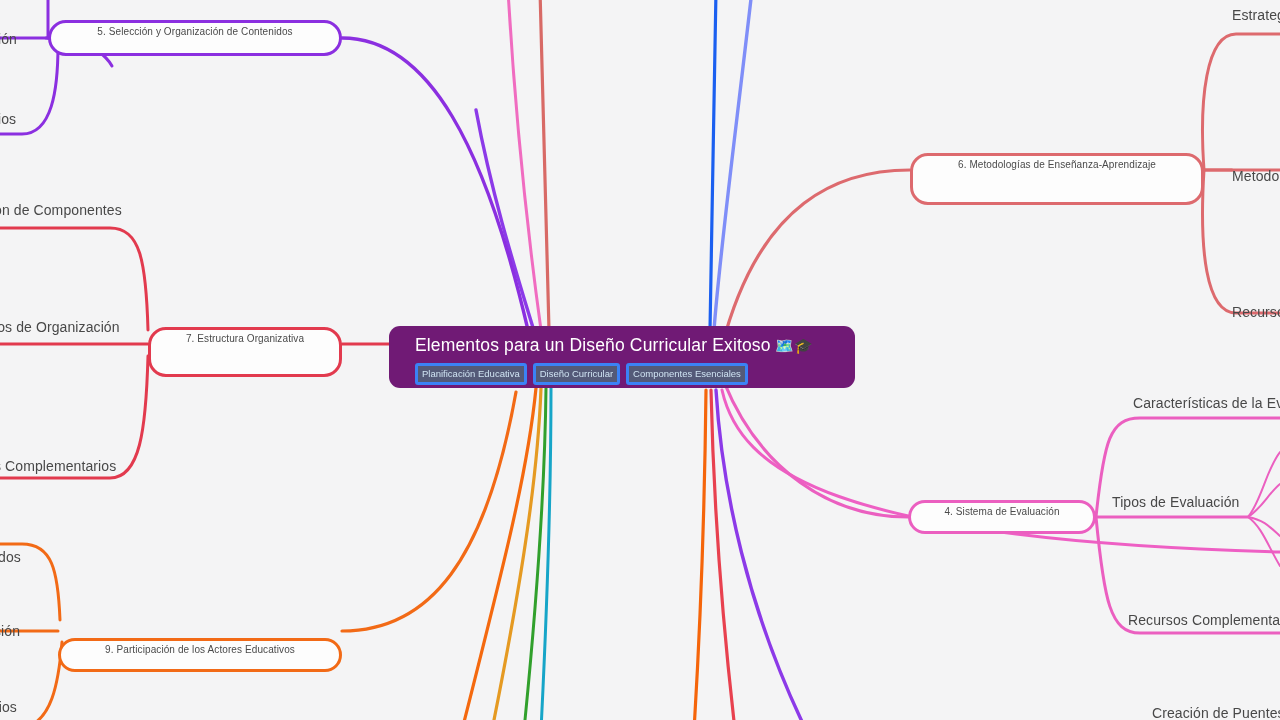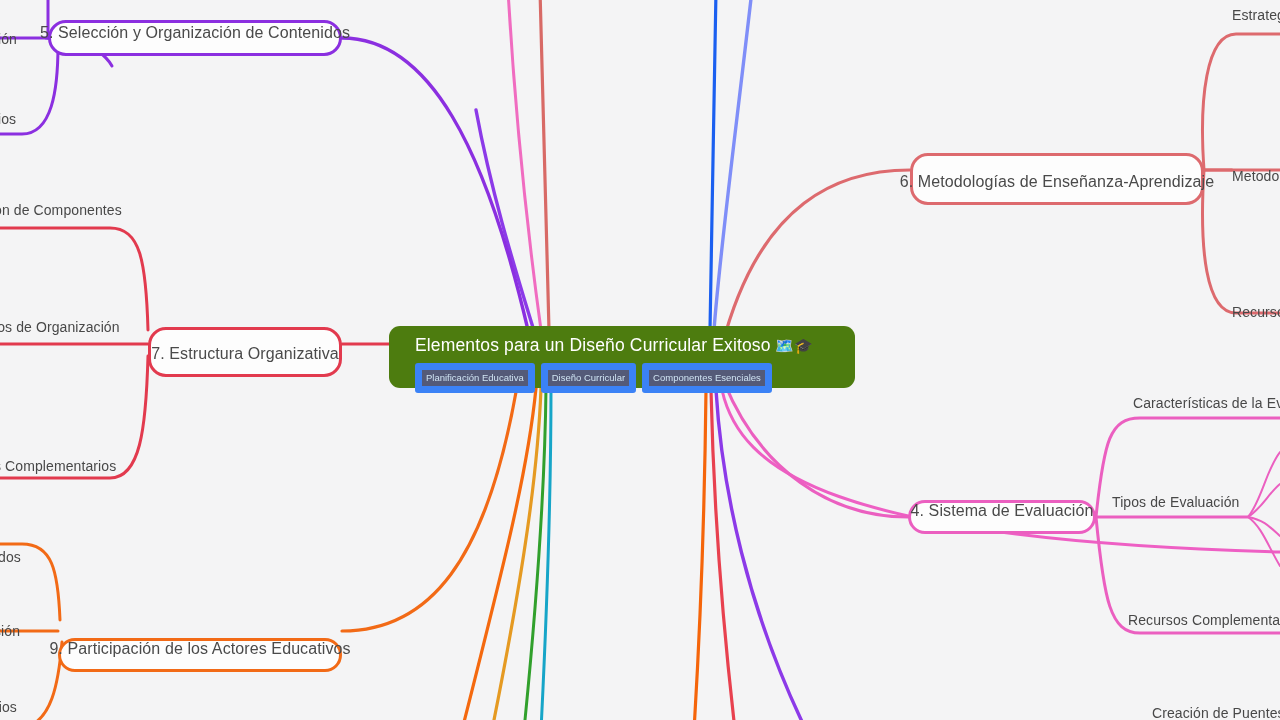--- a/index.html
+++ b/index.html
@@ -24,45 +24,45 @@
     height: 720px;
   }
   .node {
     position: absolute;
     box-sizing: border-box;
     background: #fdfdfd;
     border-style: solid;
     border-width: 3px;
     border-radius: 18px;
     color: #4a4a4a;
-    font-size: 16px;
-    line-height: 1;
-    display: flex;
-    align-items: flex-end;
+    font-size: 10px;
+    line-height: 1;
+    display: flex;
+    align-items: flex-start;
     justify-content: center;
-    padding: 12px 16px;
+    padding: 4px 16px;
     white-space: nowrap;
     letter-spacing: 0.1px;
   }
   .leaf {
     position: absolute;
     color: #484848;
     font-size: 14px;
     line-height: 1;
     white-space: nowrap;
     letter-spacing: 0.1px;
   }
   #central {
     position: absolute;
     left: 389px;
     top: 326px;
     width: 466px;
     height: 62px;
     box-sizing: border-box;
-    background: #4d7c0f;
+    background: #701a75;
     border-radius: 11px;
     padding: 11px 26px 0 26px;
     display: flex;
     flex-direction: column;
     gap: 8px;
   }
   #central-title {
     color: #ffffff;
     font-size: 17.5px;
     line-height: 1;
@@ -75,21 +75,21 @@
   #central-emojis {
     font-size: 15px;
     line-height: 1;
   }
   #central-tags {
     display: flex;
     gap: 6px;
   }
   .tag {
     background: #545a78;
-    border: 7px solid #3b82f6;
+    border: 3px solid #3b82f6;
     border-radius: 3px;
     color: #cfe3f2;
     font-size: 9.5px;
     line-height: 1;
     padding: 3px 4px 4px 4px;
     white-space: nowrap;
   }
 </style>
 </head>
 <body>

